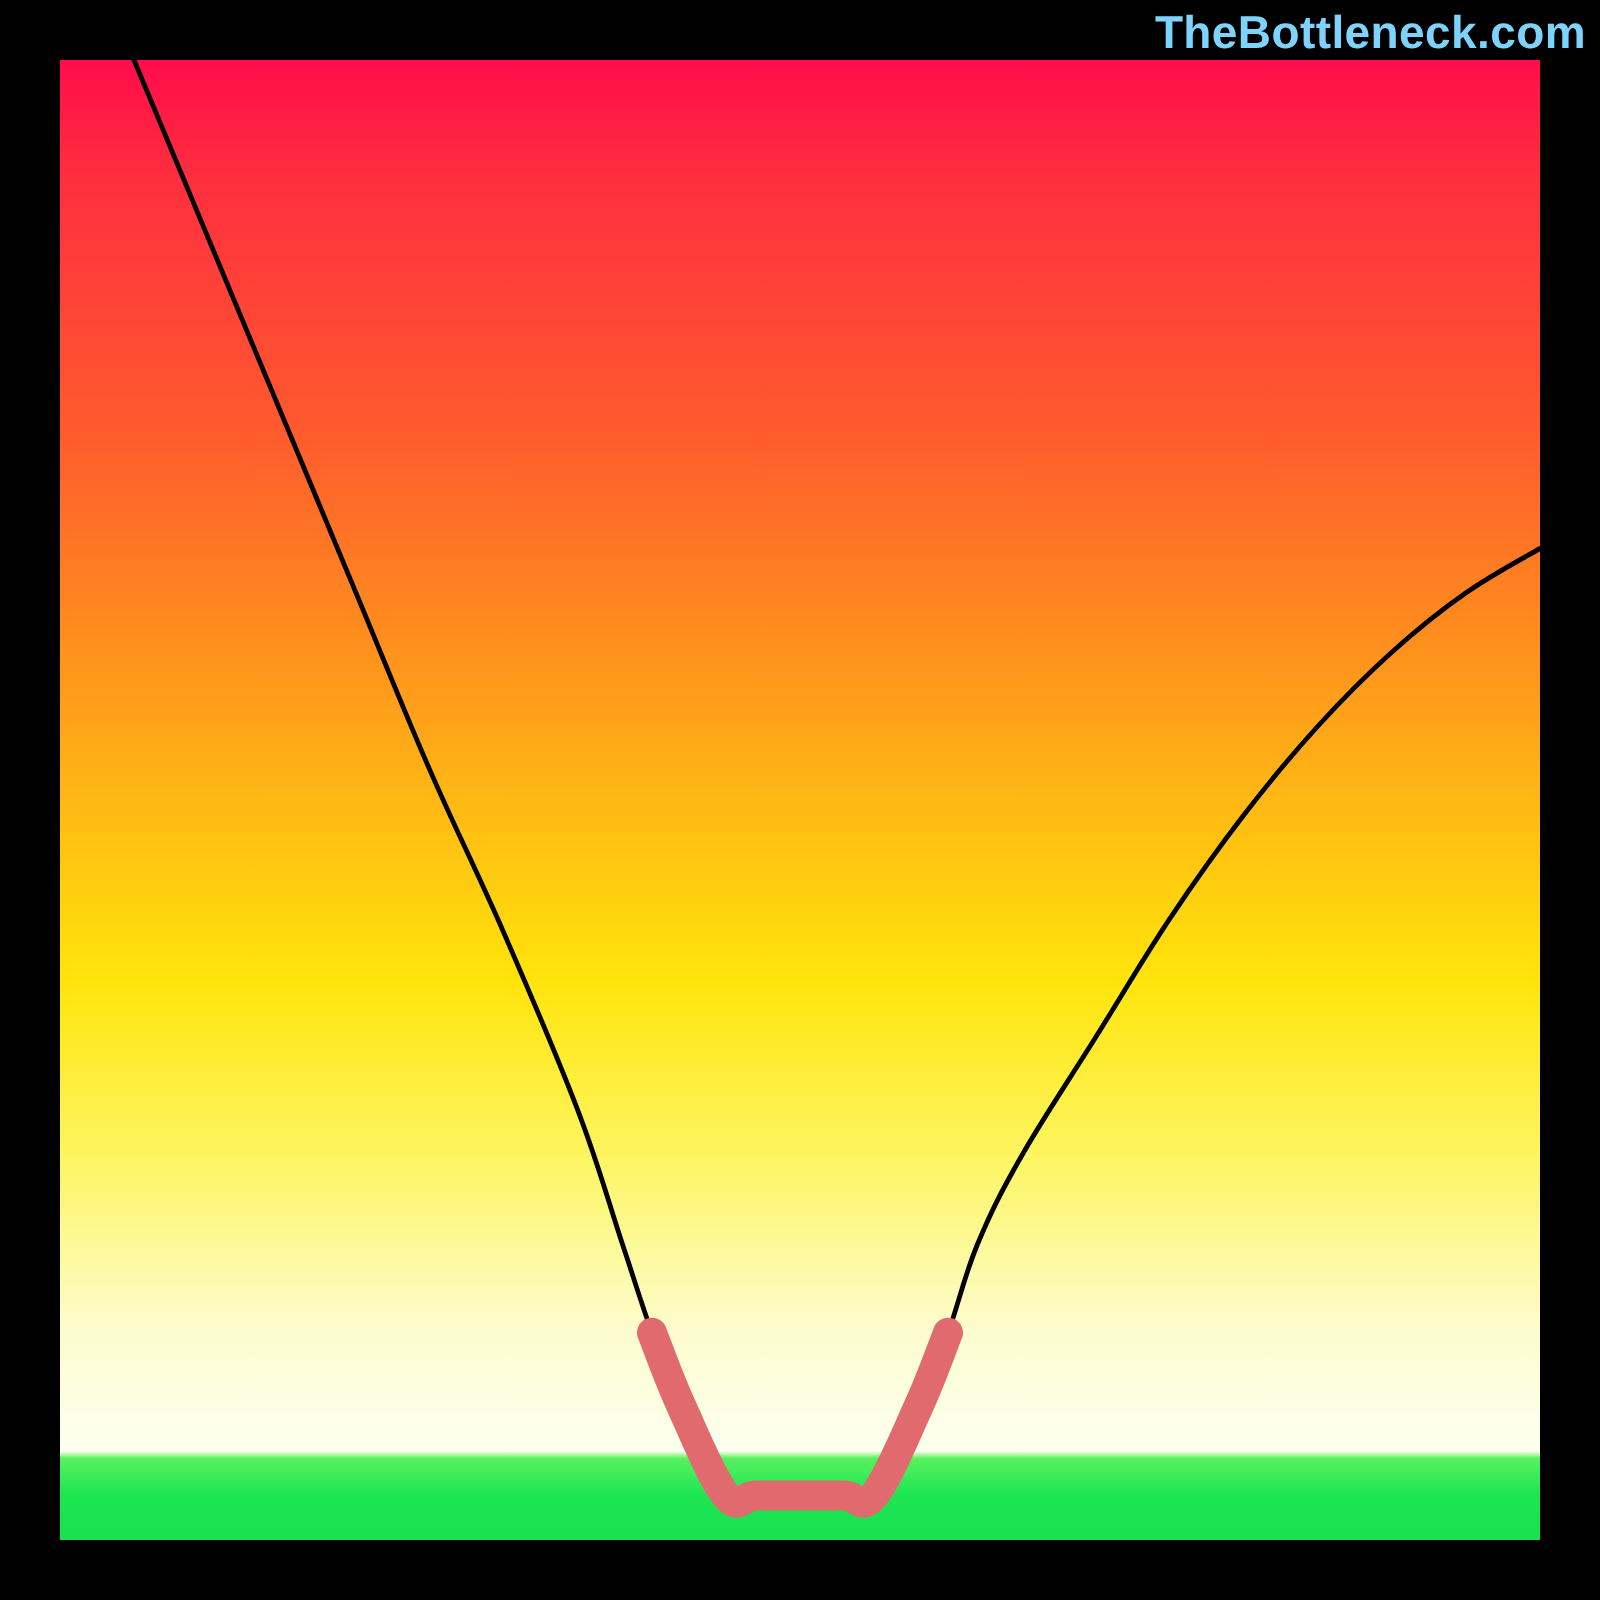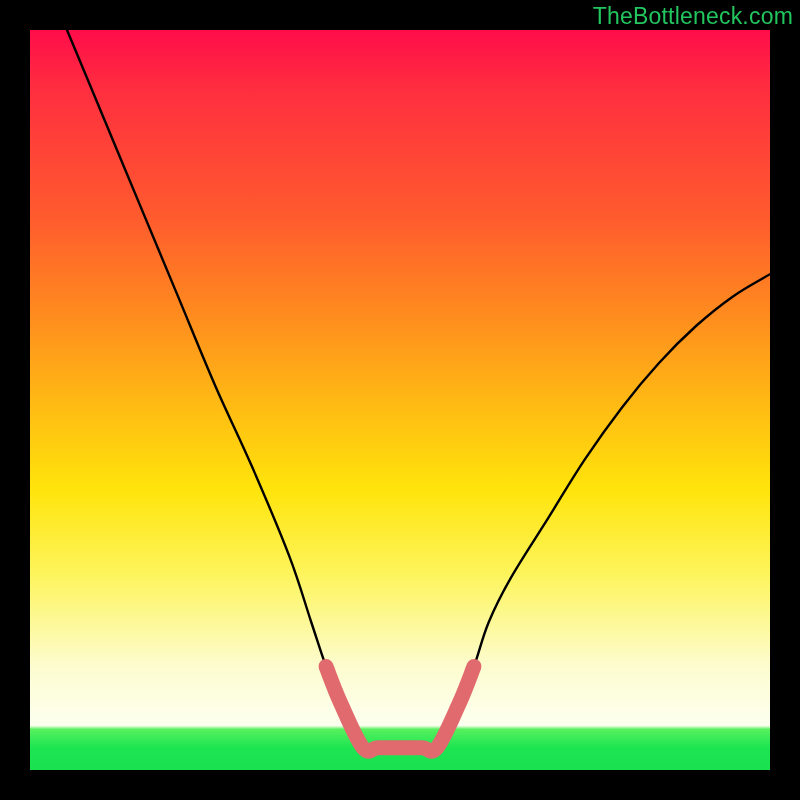--- a/index.html
+++ b/index.html
@@ -45,23 +45,23 @@
     position: absolute;
     left: 0;
     top: 0;
     width: 740px;
     height: 740px;
   }
   .watermark {
     position: absolute;
     top: 3px;
     right: 7px;
-    color: #22c55e;
+    color: #7dd3fc;
     font-size: 23px;
-    font-weight: 400;
+    font-weight: 700;
     letter-spacing: 0.2px;
     user-select: none;
   }
 </style>
 </head>
 <body>
 
 <div class="frame">
 
   <div class="plot-area">

